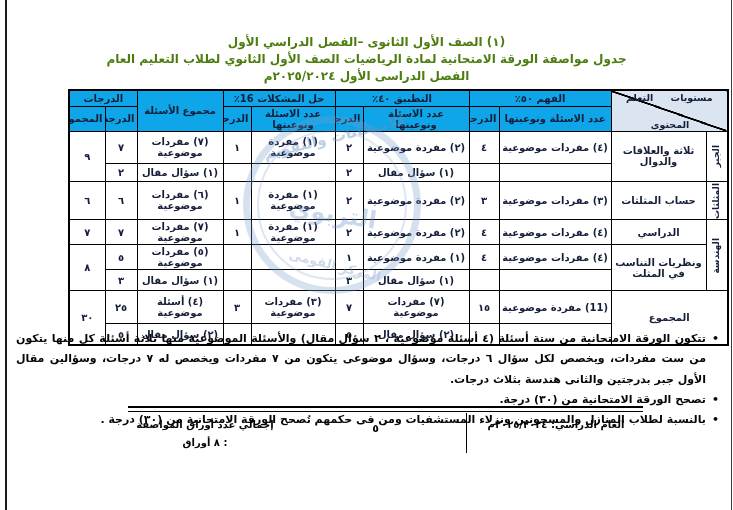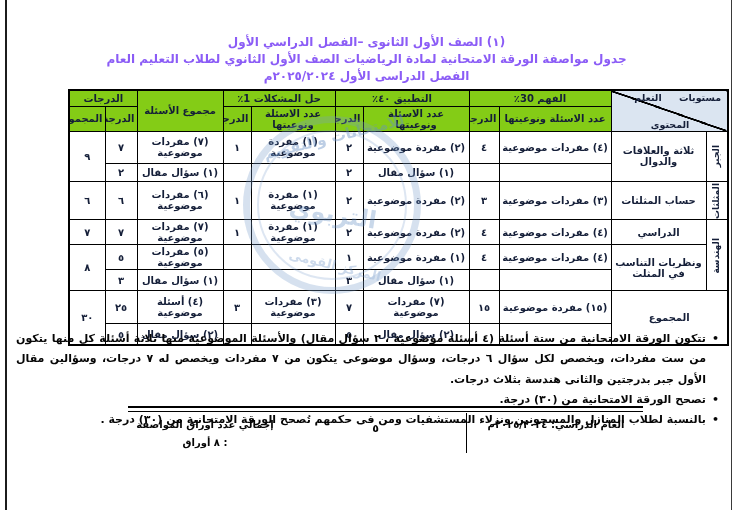--- a/index.html
+++ b/index.html
@@ -4,49 +4,49 @@
 <style>
   * { margin:0; padding:0; box-sizing:border-box; }
   body { background:#888; font-family:"DejaVu Sans", sans-serif; }
   .page { position:relative; width:733px; height:510px; background:#ffffff; overflow:hidden;
           direction:rtl; color:#000; }
   .edge { position:absolute; top:0; height:100%; background:#1c1c1c; }
   .edge-left { left:5px; width:2px; }
   .edge-right { right:1px; width:1px; background:#3a3a3a; }
 
   .titles { position:absolute; top:34px; right:0; left:0; text-align:center;
-            font-weight:bold; font-size:12px; line-height:17px; color:#8b5cf6; }
+            font-weight:bold; font-size:12px; line-height:17px; color:#4d7c0f; }
 
   
   table.spec { position:absolute; top:89px; left:68px; width:659px; border-collapse:collapse;
                table-layout:fixed; border:2.5px solid #000; background:#fff; }
   table.spec td { border:1px solid #000; text-align:center; vertical-align:middle;
                   font-size:10px; font-weight:bold; color:#141e38; padding:1px 2px;
                   overflow:hidden; }
-  .hd { background:#84cc16; }
+  .hd { background:#0ea5e9; }
   .h1 td { height:16px; }
   .h2 td { height:17px; font-size:9px; }
   .r1a td { height:32px; }
   .r1b td { height:18px; }
   .r2  td { height:31px; }
   .r3  td { height:21px; }
   .r4a td { height:18px; }
   .r4b td { height:21px; }
   .r5a td { height:33px; border-top:3px solid #000; }
   .r5b td { height:21px; }
   .gtop td { border-top:2px solid #000; }
   .num { font-size:11px; }
 
   .corner { position:relative; padding:0;
             background:
               linear-gradient(to top right,
                 rgba(0,0,0,0) calc(50% - 1px), #000 calc(50% - 1px),
                 #000 calc(50% + 1px), rgba(0,0,0,0) calc(50% + 1px)),
               #dbe5f1; }
-  .corner .c-top { position:absolute; top:1px; right:6px; left:6px; text-align:right;
+  .corner .c-top { position:absolute; top:1px; right:6px; left:6px; text-align:center;
                    word-spacing:14px; font-size:9.5px; }
   .corner .c-bot { position:absolute; bottom:1px; left:34%; font-size:9.5px; }
 
   td.vert { padding:0; }
   td.vert > div { writing-mode:vertical-rl; transform:rotate(180deg);
                   margin:0 auto; font-size:9px; line-height:1; white-space:nowrap; }
 
   
   .wm { position:absolute; top:108px; left:225px; width:215px; height:205px;
         pointer-events:none; opacity:.55; filter:blur(.5px); z-index:6; }
@@ -108,23 +108,23 @@
       <col style="width:86px">
         <col style="width:32px">
         <col style="width:36px">
     </colgroup>
     <tbody>
       <tr class="h1">
         <td class="corner hd" colspan="2" rowspan="2">
           <span class="c-top">مستويات التعلم</span>
           <span class="c-bot">المحتوى</span>
         </td>
-        <td class="hd" colspan="2">الفهم 30٪</td>
+        <td class="hd" colspan="2">الفهم ٥٠٪</td>
         <td class="hd" colspan="2">التطبيق ٤٠٪</td>
-        <td class="hd" colspan="2">حل المشكلات 1٪</td>
+        <td class="hd" colspan="2">حل المشكلات 16٪</td>
         <td class="hd" rowspan="2">مجموع الأسئلة</td>
         <td class="hd" colspan="2">الدرجات</td>
       </tr>
       <tr class="h2">
         <td class="hd">عدد الاسئلة ونوعيتها</td>
         <td class="hd">الدرجة</td>
         <td class="hd">عدد الاسئلة ونوعيتها</td>
         <td class="hd">الدرجة</td>
         <td class="hd">عدد الاسئلة ونوعيتها</td>
         <td class="hd">الدرجة</td>
@@ -207,21 +207,21 @@
         <td>(١) سؤال مقال</td>
         <td class="num">٣</td>
         <td></td>
         <td></td>
         <td>(١) سؤال مقال</td>
         <td class="num">٣</td>
       </tr>
 
       <tr class="r5a">
         <td colspan="2" rowspan="2">المجموع</td>
-        <td>(١٥) مفردة موضوعية</td>
+        <td>(11) مفردة موضوعية</td>
         <td class="num">١٥</td>
         <td>(٧) مفردات موضوعية</td>
         <td class="num">٧</td>
         <td>(٣) مفردات موضوعية</td>
         <td class="num">٣</td>
         <td>(٤) أسئلة موضوعية</td>
         <td class="num">٢٥</td>
         <td class="num" rowspan="2">٣٠</td>
       </tr>
       <tr class="r5b">

